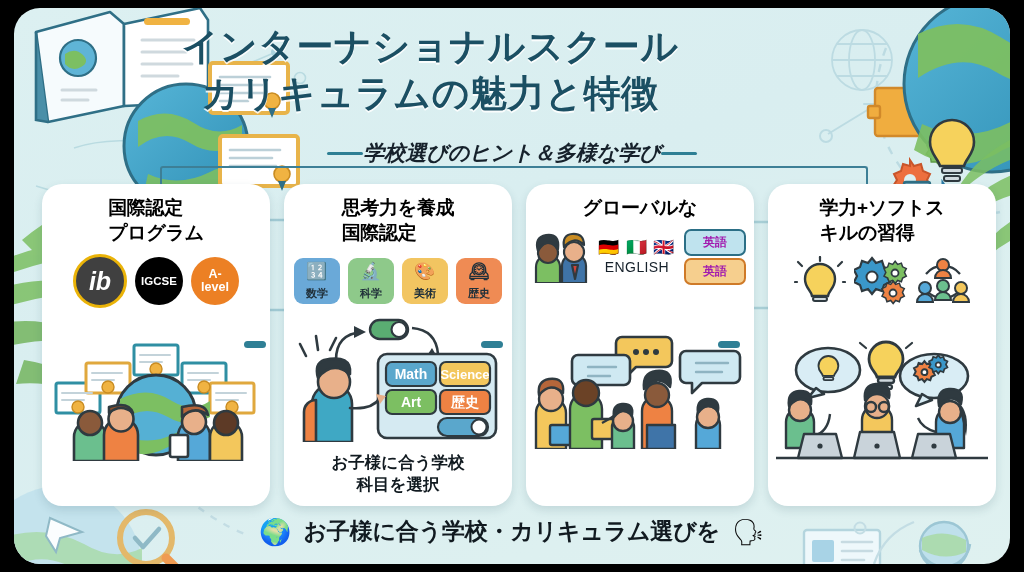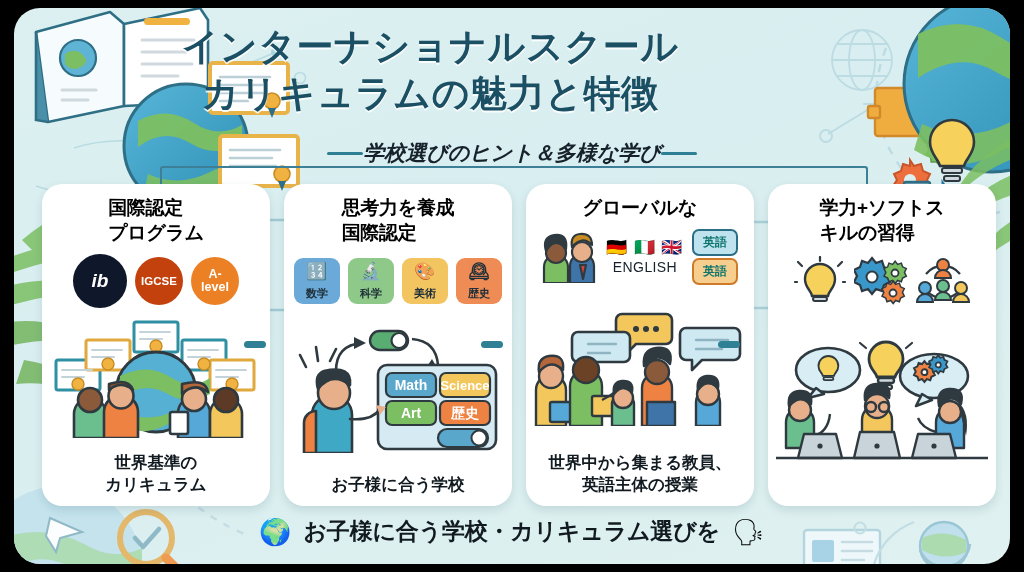--- a/index.html
+++ b/index.html
@@ -85,41 +85,41 @@
   
   .dash{
     position:absolute;width:22px;height:7px;border-radius:4px;
     background:#2f7f95;z-index:7;top:333px;
   }
   
   .badge{
     border-radius:50%;display:flex;align-items:center;justify-content:center;
     color:#fff;font-weight:bold;text-align:center;line-height:1.05;
   }
-  .badge-ib{width:48px;height:48px;background:#0f172a;border:3px solid #0f172a;font-size:19px;font-style:italic;}
-  .badge-igcse{width:48px;height:48px;background:#c2410c;font-size:11.5px;}
+  .badge-ib{width:48px;height:48px;background:#404040;border:3px solid #eab308;font-size:25px;font-style:italic;}
+  .badge-igcse{width:48px;height:48px;background:#000000;font-size:11.5px;}
   .badge-alevel{width:48px;height:48px;background:#ec8024;font-size:12.5px;}
   
   .subj{
     width:46px;height:46px;border-radius:9px;
     display:flex;flex-direction:column;align-items:center;justify-content:flex-end;
     font-size:11px;font-weight:bold;color:#20303a;padding-bottom:3px;
     box-sizing:border-box;position:relative;
   }
   .subj .g{position:absolute;top:5px;left:0;right:0;text-align:center;font-size:17px;line-height:1;}
   .s-math{background:#6aa9d8;}
   .s-sci{background:#8ec98a;}
   .s-art{background:#f2c561;}
   .s-his{background:#ef8b54;}
   
   .flagbox{font-size:17px;letter-spacing:1px;line-height:1;}
   .englishTxt{font-size:14px;font-weight:normal;color:#16212b;letter-spacing:.4px;margin-top:3px;}
   .bubble{
-    position:relative;padding:3px 9px;border-radius:7px;
-    font-size:12px;font-weight:bold;color:#0f766e;
+    position:relative;padding:3px 17px;border-radius:7px;
+    font-size:12px;font-weight:bold;color:#a21caf;
     border:2px solid #2b6f86;background:#bfe3ee;
   }
   .bubble.or{border-color:#cf7a28;background:#f6cf8e;}
   
   #footer{
     position:absolute;left:0;top:508px;width:996px;
     display:flex;align-items:center;justify-content:center;gap:12px;z-index:6;
   }
   #footerText{font-size:23px;font-weight:bold;color:#111a20;letter-spacing:-.2px;}
   .f-emoji{font-size:26px;line-height:1;}
@@ -379,24 +379,20 @@
 
             <g stroke="#2f3a40" stroke-width="2.6" stroke-linejoin="round">
               <path d="M128 118 v-25 a16 16 0 0 1 32 0 v25z" fill="#55a8d8"></path>
               <circle cx="144" cy="79" r="12" fill="#e8b08a"></circle>
               <path d="M132 74 q12 -12 26 -2 q-2 -14 -26 -8z" fill="#b5663a"></path>
               <path d="M160 118 v-24 a16 16 0 0 1 32 0 v24z" fill="#f3c75c"></path>
               <circle cx="176" cy="80" r="12" fill="#5d3a26"></circle>
               <rect x="120" y="92" width="18" height="22" rx="2" fill="#fff"></rect>
             </g>
           </svg>
-        </div>
-        <div class="card-caption">
-          <div>世界基準の</div>
-          <div>カリキュラム</div>
         </div>
       </div>
 
       <div class="card">
         <div class="card-title">
           <div>思考力を養成</div>
           <div>国際認定</div>
         </div>
         <div class="icon-row">
           <span class="subj s-math">
@@ -446,20 +442,21 @@
               <path d="M58 92 q22 2 30 -10" fill="none"></path>
               <path d="M84 78 l10 2 l-6 8z" fill="#e8b08a" stroke="none"></path>
               <path d="M14 40 l-6 -12"></path>
                 <path d="M26 34 l-2 -14"></path>
                 <path d="M38 34 l6 -12"></path>
             </g>
           </svg>
         </div>
         <div class="card-caption">
           <div>お子様に合う学校</div>
+          <div>科目を選択</div>
         </div>
       </div>
 
       <div class="card">
         <div class="card-title">
           <div>グローバルな</div>
         </div>
         <div class="icon-row">
 
           <svg width="56" height="52" viewBox="0 0 56 52">
@@ -517,24 +514,20 @@
               <path d="M113 118 v-24 h28 v24z" fill="#3f74a8"></path>
               <path d="M78 118 v-22 a11 11 0 0 1 22 0 v22z" fill="#6bbf8e"></path>
               <circle cx="89" cy="90" r="10" fill="#e8b08a"></circle>
               <path d="M80 86 q10 -12 18 -2 q2 -12 -10 -11 q-10 1 -8 13z" fill="#2f3a40"></path>
               <path d="M162 118 v-24 a12 12 0 0 1 24 0 v24z" fill="#55a8d8"></path>
               <circle cx="174" cy="86" r="11" fill="#e8b08a"></circle>
               <path d="M164 82 q10 -13 20 -2 q2 -13 -11 -12 q-11 1 -9 14z" fill="#2f3a40"></path>
             </g>
           </svg>
         </div>
-        <div class="card-caption">
-          <div>世界中から集まる教員、</div>
-          <div>英語主体の授業</div>
-        </div>
       </div>
 
       <div class="card">
         <div class="card-title">
           <div>学力+ソフトス</div>
           <div>キルの習得</div>
         </div>
         <div class="icon-row">
 
           <svg width="52" height="50" viewBox="0 0 52 50">

